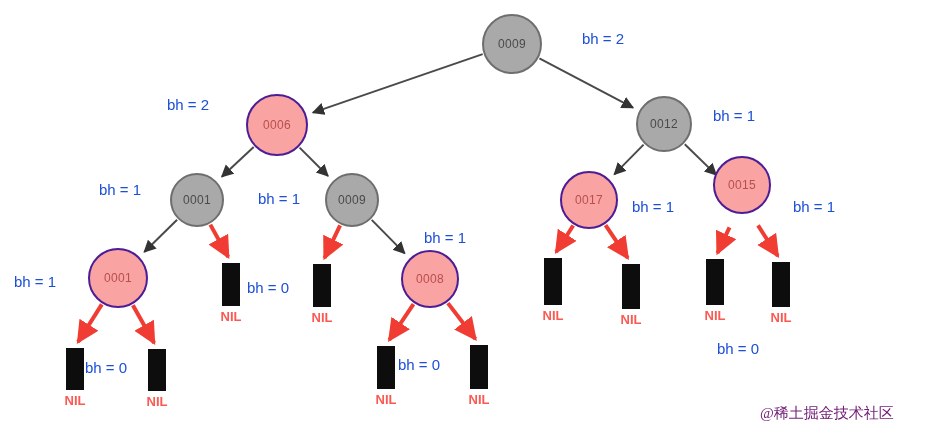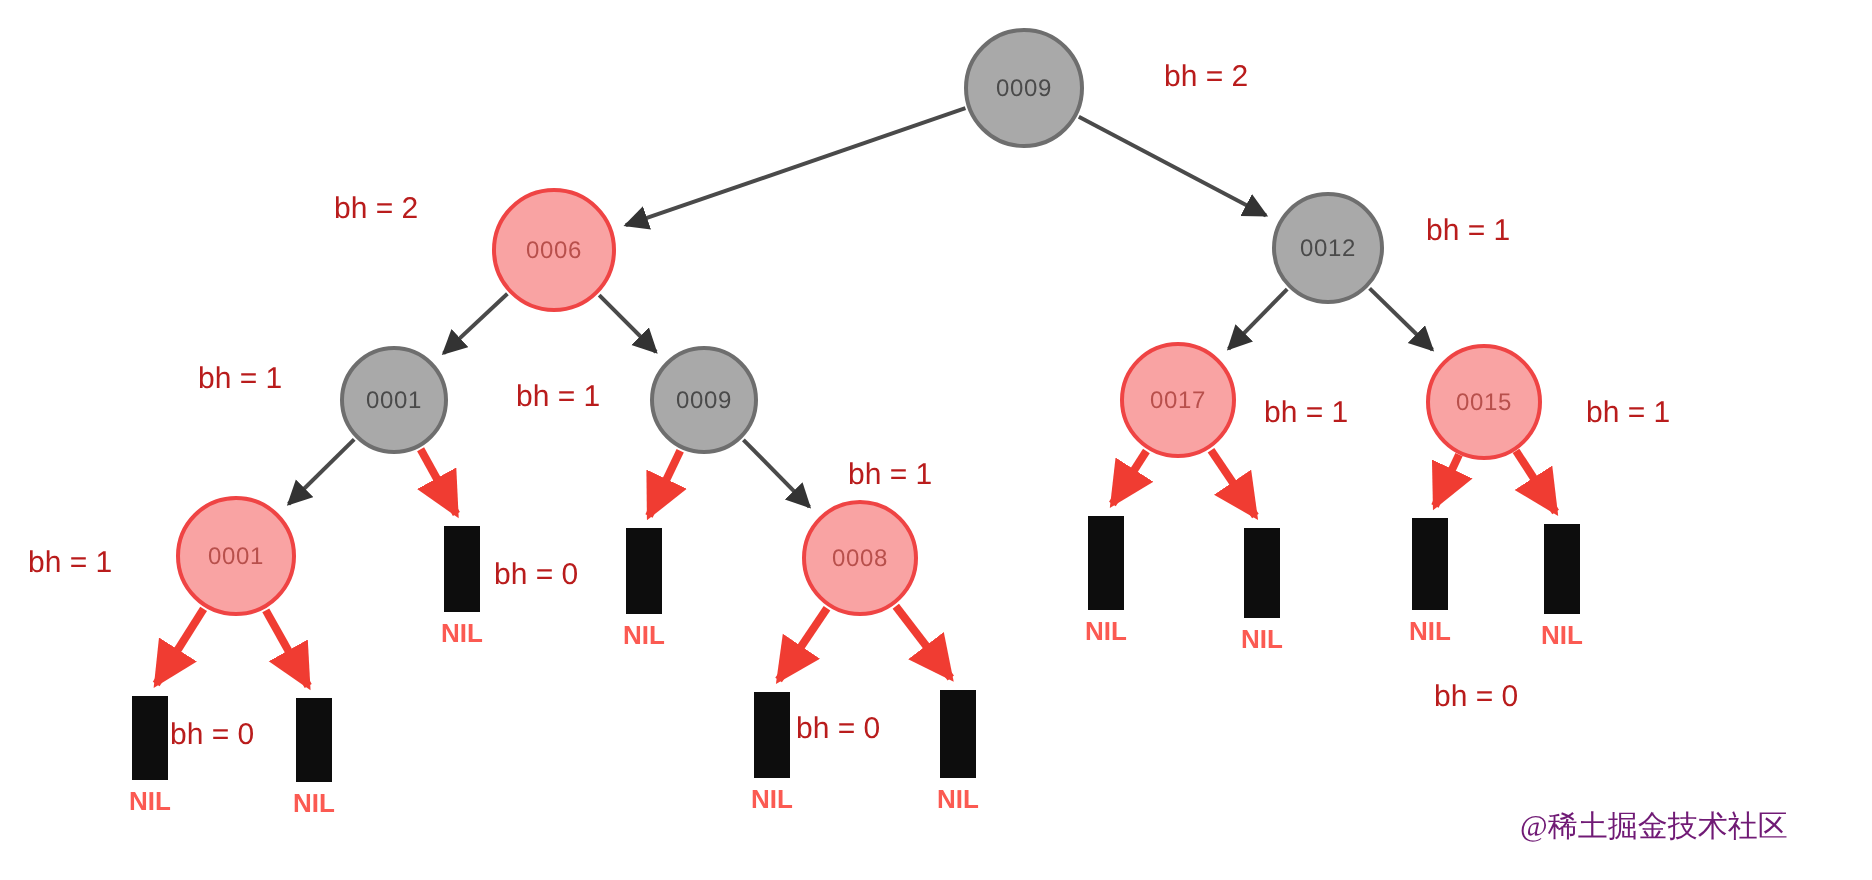--- a/index.html
+++ b/index.html
@@ -29,21 +29,21 @@
     box-sizing: border-box;
     display: flex;
     align-items: center;
     justify-content: center;
     font-size: 12px;
     letter-spacing: 0.3px;
     z-index: 3;
   }
   .node.red {
     background: #f9a3a3;
-    border: 2px solid #ef4444;
+    border: 2px solid #4c1d95;
     color: #b8504c;
   }
   .node.black {
     background: #a9a9a9;
     border: 2px solid #6e6e6e;
     color: #4a4a4a;
   }
   .nilbox {
     position: absolute;
     background: #0d0d0d;
@@ -53,21 +53,21 @@
     position: absolute;
     color: #fb5a52;
     font-size: 13px;
     font-weight: bold;
     text-align: center;
     white-space: nowrap;
     z-index: 4;
   }
   .bhlabel {
     position: absolute;
-    color: #b91c1c;
+    color: #1d4ed8;
     font-size: 15px;
     white-space: nowrap;
     z-index: 5;
   }
   .watermark {
     position: absolute;
     color: #701a75;
     font-size: 15px;
     white-space: nowrap;
     z-index: 6;
@@ -122,21 +122,21 @@
       </div>
       <div class="node black" style="left: 170px; top: 173px; width: 54px; height: 54px;">
         <span>0001</span>
       </div>
       <div class="node black" style="left: 325px; top: 173px; width: 54px; height: 54px;">
         <span>0009</span>
       </div>
       <div class="node red" style="left: 560px; top: 171px; width: 58px; height: 58px;">
         <span>0017</span>
       </div>
-      <div class="node red" style="left: 713px; top: 172px; width: 58px; height: 58px;">
+      <div class="node red" style="left: 713px; top: 156px; width: 58px; height: 58px;">
         <span>0015</span>
       </div>
       <div class="node red" style="left: 88px; top: 248px; width: 60px; height: 60px;">
         <span>0001</span>
       </div>
       <div class="node red" style="left: 401px; top: 250px; width: 58px; height: 58px;">
         <span>0008</span>
       </div>
     </div>
   <div id="nil-layer">

